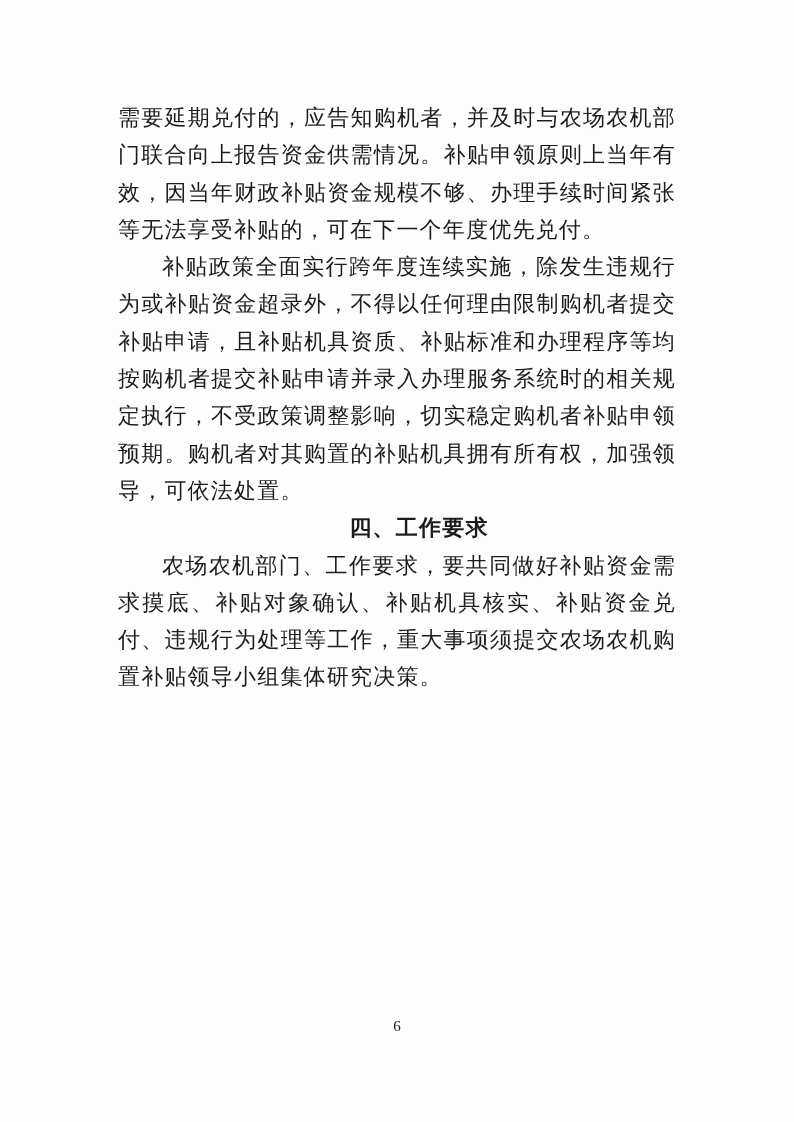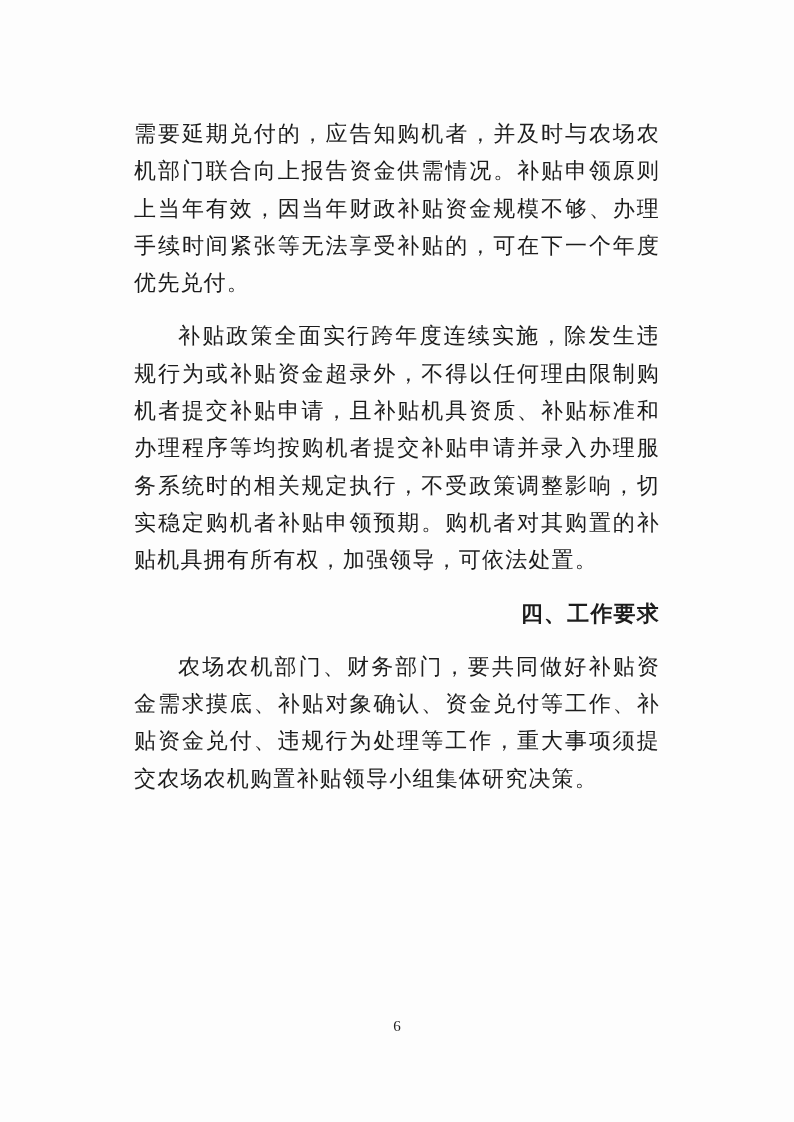--- a/index.html
+++ b/index.html
@@ -21,31 +21,31 @@
     top: 99px;
     width: 558px;
     color: #1c1c1c;
     font-size: 22px;
     line-height: 37.3px;
     letter-spacing: 1.2px;
     text-align: justify;
     text-justify: inter-character;
   }
   .para {
-    margin: 16px;
+    margin: 0;
     padding: 0;
     text-indent: 2em;
     word-break: break-all;
   }
   .para.no-indent {
     text-indent: 0;
   }
   .para.heading {
     font-weight: 700;
-    text-align: right;
+    text-align: center;
   }
   .lead {
     font-weight: 700;
   }
   .page-number {
     position: absolute;
     left: 0;
     top: 1018px;
     width: 794px;
     text-align: center;
@@ -55,16 +55,16 @@
   }
 </style>
 </head>
 <body>
 
 <div class="sheet">
   <div class="text-block">
     <p class="para no-indent">需要延期兑付的，应告知购机者，并及时与农场农机部门联合向上报告资金供需情况。补贴申领原则上当年有效，因当年财政补贴资金规模不够、办理手续时间紧张等无法享受补贴的，可在下一个年度优先兑付。</p>
     <p class="para">补贴政策全面实行跨年度连续实施，除发生违规行为或补贴资金超录外，不得以任何理由限制购机者提交补贴申请，且补贴机具资质、补贴标准和办理程序等均按购机者提交补贴申请并录入办理服务系统时的相关规定执行，不受政策调整影响，切实稳定购机者补贴申领预期。购机者对其购置的补贴机具拥有所有权，加强领导，可依法处置。</p>
     <p class="para heading">四、工作要求</p>
-    <p class="para">农场农机部门、财务部门，要共同做好补贴资金需求摸底、补贴对象确认、资金兑付等工作、补贴资金兑付、违规行为处理等工作，重大事项须提交农场农机购置补贴领导小组集体研究决策。</p>
+    <p class="para">农场农机部门、工作要求，要共同做好补贴资金需求摸底、补贴对象确认、补贴机具核实、补贴资金兑付、违规行为处理等工作，重大事项须提交农场农机购置补贴领导小组集体研究决策。</p>
   </div>
   <div class="page-number">6</div>
 </div>
 
 </body></html>

